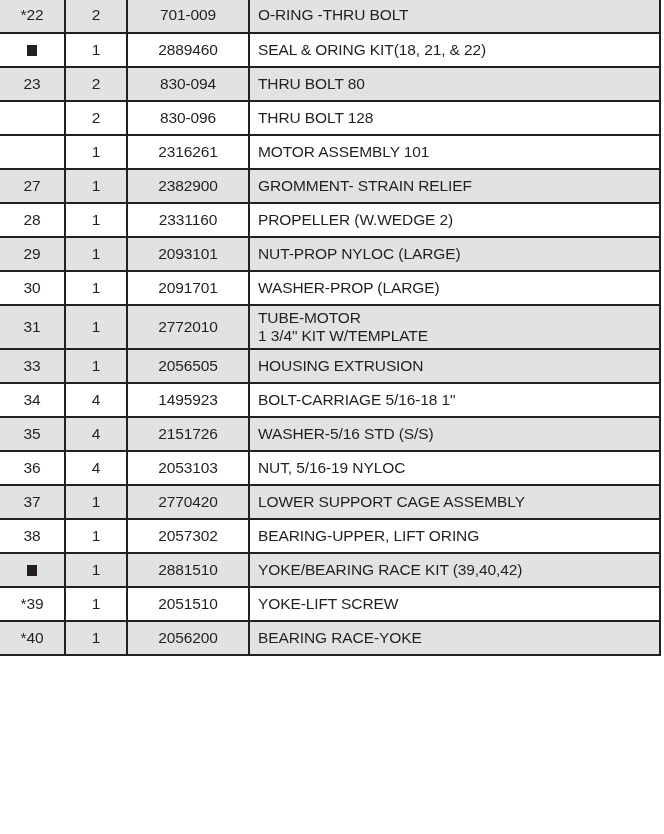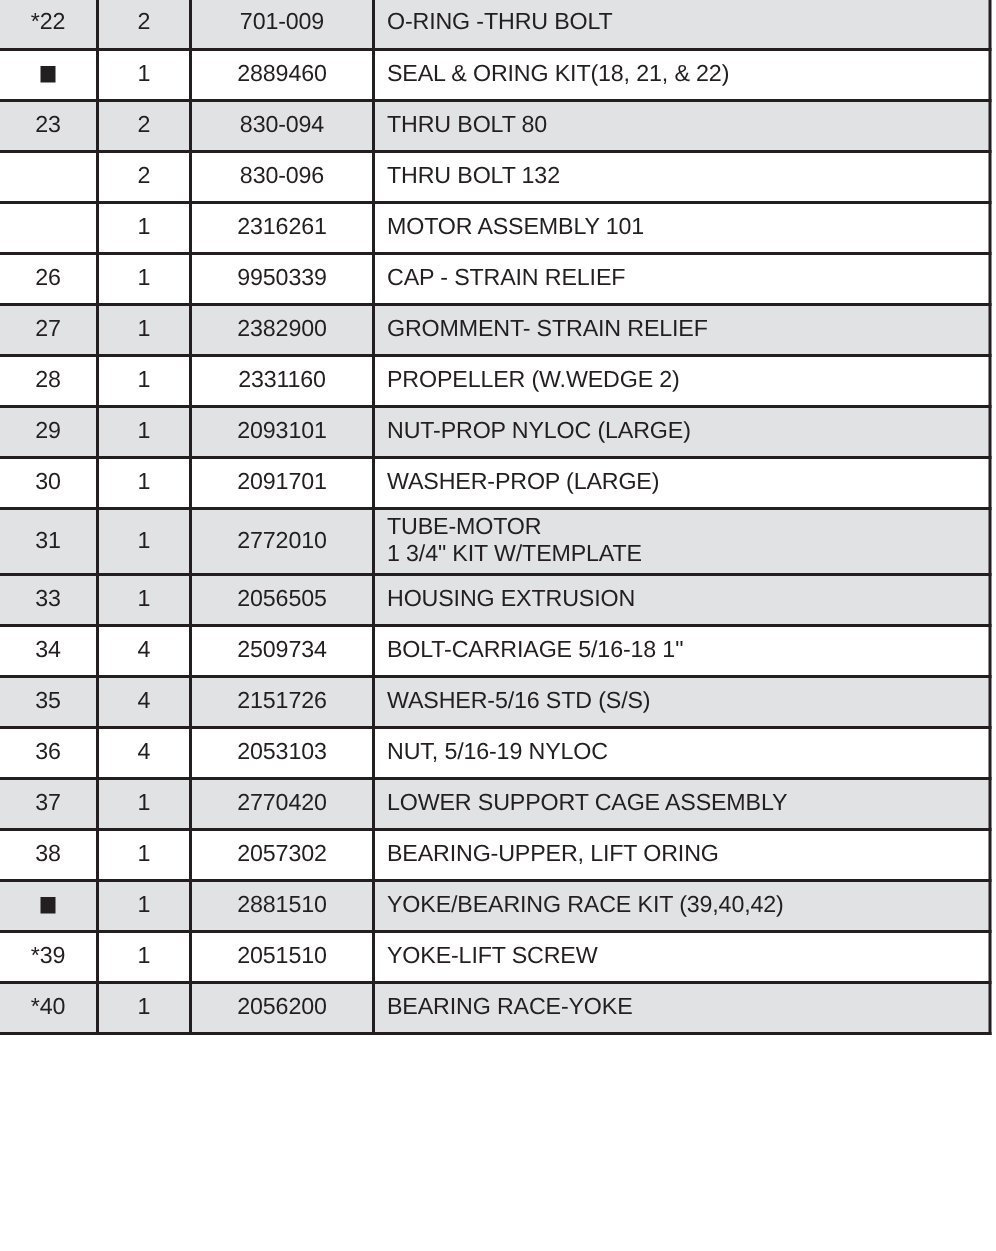--- a/index.html
+++ b/index.html
@@ -70,33 +70,27 @@
     <tr class="shade">
       <td class="c-key">23</td>
       <td class="c-qty">2</td>
       <td class="c-part">830-094</td>
       <td class="c-desc">THRU BOLT 80</td>
     </tr>
     <tr class="plain">
       <td class="c-key"></td>
       <td class="c-qty">2</td>
       <td class="c-part">830-096</td>
-      <td class="c-desc">THRU BOLT 132</td>
+      <td class="c-desc">THRU BOLT 128</td>
     </tr>
     <tr class="plain">
       <td class="c-key"></td>
       <td class="c-qty">1</td>
       <td class="c-part">2316261</td>
       <td class="c-desc">MOTOR ASSEMBLY 101</td>
-    </tr>
-    <tr class="plain">
-      <td class="c-key">26</td>
-      <td class="c-qty">1</td>
-      <td class="c-part">9950339</td>
-      <td class="c-desc">CAP - STRAIN RELIEF</td>
     </tr>
     <tr class="shade">
       <td class="c-key">27</td>
       <td class="c-qty">1</td>
       <td class="c-part">2382900</td>
       <td class="c-desc">GROMMENT- STRAIN RELIEF</td>
     </tr>
     <tr class="plain">
       <td class="c-key">28</td>
       <td class="c-qty">1</td>
@@ -126,21 +120,21 @@
     </tr>
     <tr class="shade">
       <td class="c-key">33</td>
       <td class="c-qty">1</td>
       <td class="c-part">2056505</td>
       <td class="c-desc">HOUSING EXTRUSION</td>
     </tr>
     <tr class="plain">
       <td class="c-key">34</td>
       <td class="c-qty">4</td>
-      <td class="c-part">2509734</td>
+      <td class="c-part">1495923</td>
       <td class="c-desc">BOLT-CARRIAGE 5/16-18 1"</td>
     </tr>
     <tr class="shade">
       <td class="c-key">35</td>
       <td class="c-qty">4</td>
       <td class="c-part">2151726</td>
       <td class="c-desc">WASHER-5/16 STD (S/S)</td>
     </tr>
     <tr class="plain">
       <td class="c-key">36</td>

